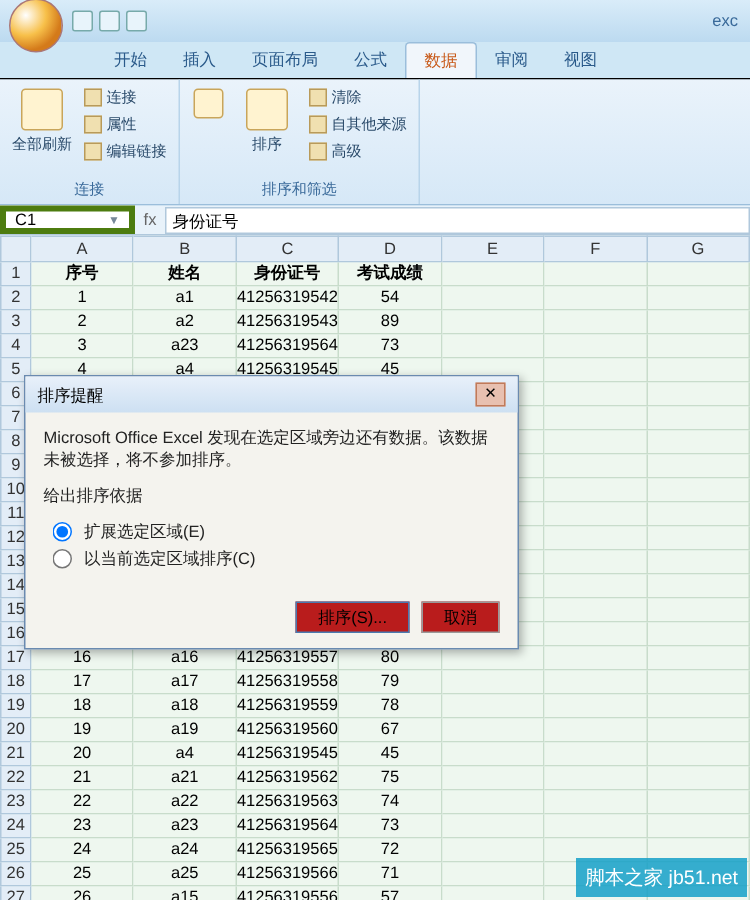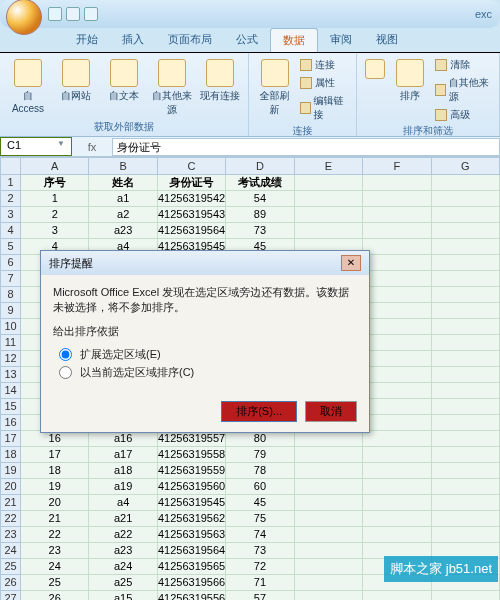--- a/index.html
+++ b/index.html
@@ -1,18 +1,18 @@
 <!DOCTYPE html>
 <html><head>
 <meta charset="utf-8">
 <style>
 * { box-sizing: border-box; margin: 0; padding: 0; }
 body { font-family: "Microsoft YaHei", SimSun, Arial, sans-serif; font-size: 11px; background: #cfe7f5; width: 500px; height: 600px; overflow: hidden; position: relative; }
 
-.titlebar { height: 28px; background: linear-gradient(#d9ecf9,#bcdaf0); display: flex; align-items: center; padding: 0 4px; border-radius: 10px; }
+.titlebar { height: 28px; background: linear-gradient(#d9ecf9,#bcdaf0); display: flex; align-items: center; padding: 0 4px; }
 .office-btn { width: 36px; height: 36px; border-radius: 50%; background: radial-gradient(circle at 30% 30%, #fff, #f7c04a 40%, #d47a1a 70%); border: 1px solid #a77; margin-top: 6px; margin-left: 2px; }
 .qat { display: flex; gap: 4px; margin-left: 6px; }
 .qat span { width: 14px; height: 14px; border: 1px solid #7aa; background: #e8f4fb; border-radius: 2px; }
 .titlebar .title { margin-left: auto; color: #3a6a9a; font-size: 11px; padding-right: 4px; }
 
 .tabs { display: flex; background: #cfe7f5; padding-left: 64px; border-bottom: 1px solid #000000; }
 .tab { padding: 4px 12px; color: #2a5a8a; cursor: pointer; }
 .tab.active { background: #f1f6fb; border: 1px solid #9bbedb; border-bottom: none; border-radius: 3px 3px 0 0; color: #c85a1a; }
 
 .ribbon { background: linear-gradient(#eaf3fb,#d6e8f7); display: flex; border-bottom: 1px solid #9bbedb; height: 84px; }
@@ -20,48 +20,48 @@
 .group-items { display: flex; gap: 4px; align-items: flex-start; }
 .lbtn { display: flex; flex-direction: column; align-items: center; width: 44px; padding: 2px; cursor: pointer; }
 .lbtn .icn { width: 28px; height: 28px; background: #fff3d0; border: 1px solid #c9a55a; border-radius: 3px; }
 .lbtn .lbl { font-size: 10px; text-align: center; margin-top: 2px; color: #2a4a6a; }
 .sbtn-col { display: flex; flex-direction: column; gap: 2px; }
 .sbtn { display: flex; align-items: center; gap: 3px; font-size: 10px; color: #2a4a6a; cursor: pointer; padding: 1px 2px; }
 .sbtn .si { width: 12px; height: 12px; background: #f0e0b0; border: 1px solid #b89a5a; }
 .group-label { text-align: center; font-size: 10px; color: #3a6a9a; padding: 1px 0; }
 
 .namebox-row { display: flex; background: #e8f2fa; border-bottom: 1px solid #b0c8dc; height: 20px; }
-.namebox { width: 72px; background: #fff; border: 1px solid #4d7c0f; padding: 1px 6px; display: flex; justify-content: space-between; }
+.namebox { width: 90px; background: #fff; border: 4px solid #4d7c0f; padding: 1px 6px; display: flex; align-items: center; justify-content: space-between; }
 .namebox .dd { color: #789; font-size: 8px; }
 .fxarea { display: flex; align-items: center; flex: 1; }
-.fxarea .fx { width: 40px; text-align: center; color: #666; }
+.fxarea .fx { width: 20px; text-align: center; color: #666; }
 .fxarea .val { flex: 1; background: #fff; border: 1px solid #b0c8dc; padding: 1px 4px; height: 18px; }
 
 .sheet { position: relative; background: #e6f2e8; }
 .hdrrow { display: flex; height: 18px; }
 .corner { width: 24px; background: #e3edf7; border: 1px solid #b0c8dc; }
 .colhdr { width: 79px; background: #e3edf7; border: 1px solid #b0c8dc; border-left: none; text-align: center; font-size: 11px; color: #333; line-height: 16px; }
 .row { display: flex; height: 16px; }
 .rowhdr { width: 24px; background: #e3edf7; border: 1px solid #b0c8dc; border-top: none; text-align: center; font-size: 11px; color: #333; line-height: 14px; }
 .cell { width: 79px; border-right: 1px solid #c8dccb; border-bottom: 1px solid #c8dccb; text-align: center; font-size: 11px; line-height: 14px; background: #eef7ef; }
 .row.hdr .cell { font-weight: bold; }
 
-.dialog { position: absolute; left: 40px; top: 250px; width: 330px; background: #f4f3ee; border: 1px solid #6a8ab0; box-shadow: 2px 2px 6px rgba(0,0,0,0.3); }
+.dialog { position: absolute; left: 16px; top: 250px; width: 330px; background: #f4f3ee; border: 1px solid #6a8ab0; box-shadow: 2px 2px 6px rgba(0,0,0,0.3); }
 .dlg-title { background: linear-gradient(#e8f0fa,#cde0f2); padding: 4px 8px; font-size: 11px; display: flex; align-items: center; }
 .dlg-title .t { flex: 1; }
 .dlg-title .x { width: 20px; height: 16px; background: #e8c0b0; border: 1px solid #c07a5a; text-align: center; line-height: 13px; font-size: 10px; cursor: pointer; }
 .dlg-body { padding: 10px 12px; font-size: 11px; color: #222; }
 .dlg-body p { margin-bottom: 8px; line-height: 1.4; }
 .radio-row { display: flex; align-items: center; gap: 8px; margin: 3px 0 3px 6px; }
 .radio-row input { margin: 0; }
 .dlg-btns { display: flex; justify-content: flex-end; gap: 8px; padding: 8px 12px 10px; }
 .dlg-btns button { padding: 2px 14px; font-size: 11px; background: #b91c1c; border: 1px solid #999; cursor: pointer; }
 .dlg-btns button.primary { border: 1px solid #4a7ab0; }
 
-.watermark { position: absolute; right: 2px; bottom: 18px; background: rgba(20,160,200,0.85); color: #fff; font-size: 13px; padding: 4px 6px; margin-left: 32px; }
+.watermark { position: absolute; right: 2px; bottom: 2px; background: rgba(20,160,200,0.85); color: #fff; font-size: 13px; padding: 4px 6px; margin-left: 32px; }
 </style>
 </head>
 <body>
 
 <div class="titlebar">
   <div class="office-btn"></div>
   <div class="qat">
     <span></span>
     <span></span>
     <span></span>
@@ -73,45 +73,20 @@
     <div class="tab">开始</div>
     <div class="tab">插入</div>
     <div class="tab">页面布局</div>
     <div class="tab">公式</div>
     <div class="tab active">数据</div>
     <div class="tab">审阅</div>
     <div class="tab">视图</div>
   </div>
 
 <div class="ribbon">
-  <div class="group">
-    <div class="group-items">
-      <div class="lbtn">
-          <div class="icn"></div>
-          <div class="lbl">自 Access</div>
-        </div>
-      <div class="lbtn">
-          <div class="icn"></div>
-          <div class="lbl">自网站</div>
-        </div>
-      <div class="lbtn">
-          <div class="icn"></div>
-          <div class="lbl">自文本</div>
-        </div>
-      <div class="lbtn">
-          <div class="icn"></div>
-          <div class="lbl">自其他来源</div>
-        </div>
-      <div class="lbtn">
-          <div class="icn"></div>
-          <div class="lbl">现有连接</div>
-        </div>
-    </div>
-    <div class="group-label">获取外部数据</div>
-  </div>
   <div class="group">
     <div class="group-items">
       <div class="lbtn">
           <div class="icn"></div>
           <div class="lbl">全部刷新</div>
         </div>
       <div class="sbtn-col">
         <div class="sbtn">
             <span class="si"></span>
             <span>连接</span>
@@ -367,21 +342,21 @@
         <div class="cell">78</div>
         <div class="cell"></div>
         <div class="cell"></div>
         <div class="cell"></div>
       </div>
       <div class="row">
         <div class="rowhdr">20</div>
         <div class="cell">19</div>
         <div class="cell">a19</div>
         <div class="cell">41256319560</div>
-        <div class="cell">60</div>
+        <div class="cell">67</div>
         <div class="cell"></div>
         <div class="cell"></div>
         <div class="cell"></div>
       </div>
       <div class="row">
         <div class="rowhdr">21</div>
         <div class="cell">20</div>
         <div class="cell">a4</div>
         <div class="cell">41256319545</div>
         <div class="cell">45</div>

